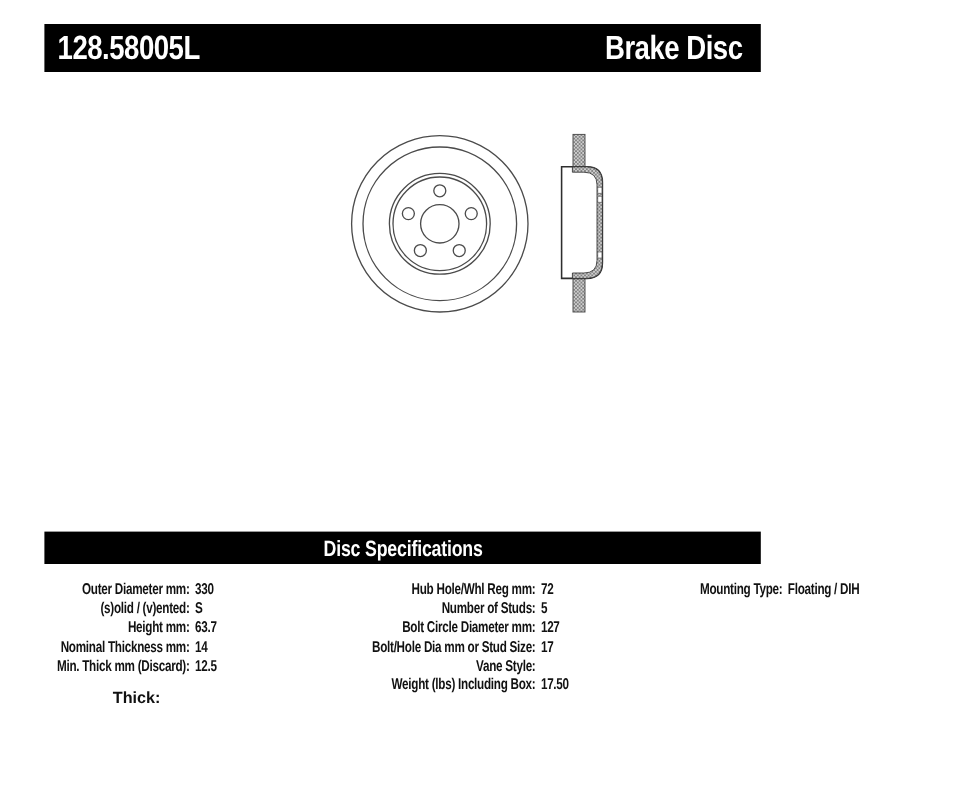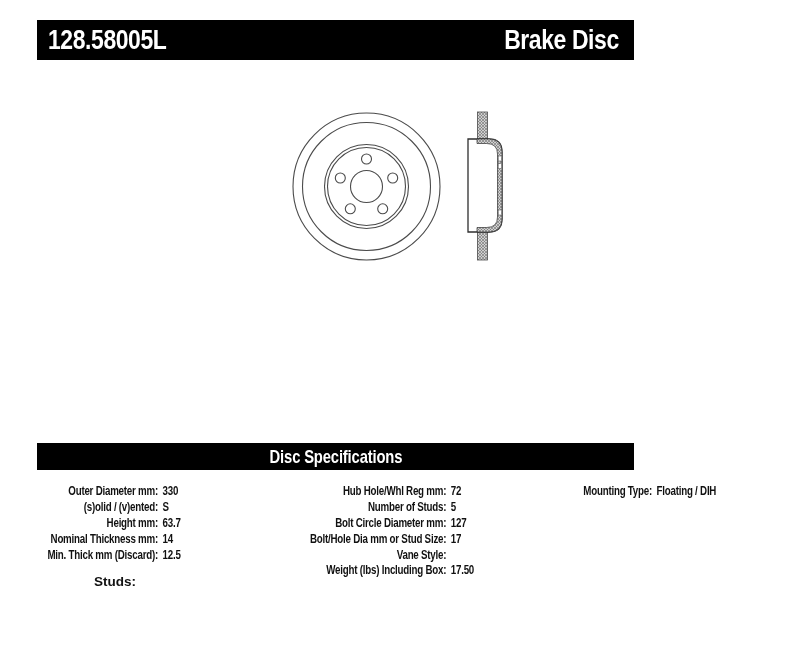--- a/index.html
+++ b/index.html
@@ -122,13 +122,13 @@
   </div>
 </div>
 
 <div id="col3" class="spec-col">
   <div class="spec-row">
     <span class="lbl">Mounting Type:</span>
     <span class="val">Floating / DIH</span>
   </div>
 </div>
 
-<div id="note">Studs:</div>
+<div id="note">Thick:</div>
 
 </body></html>

